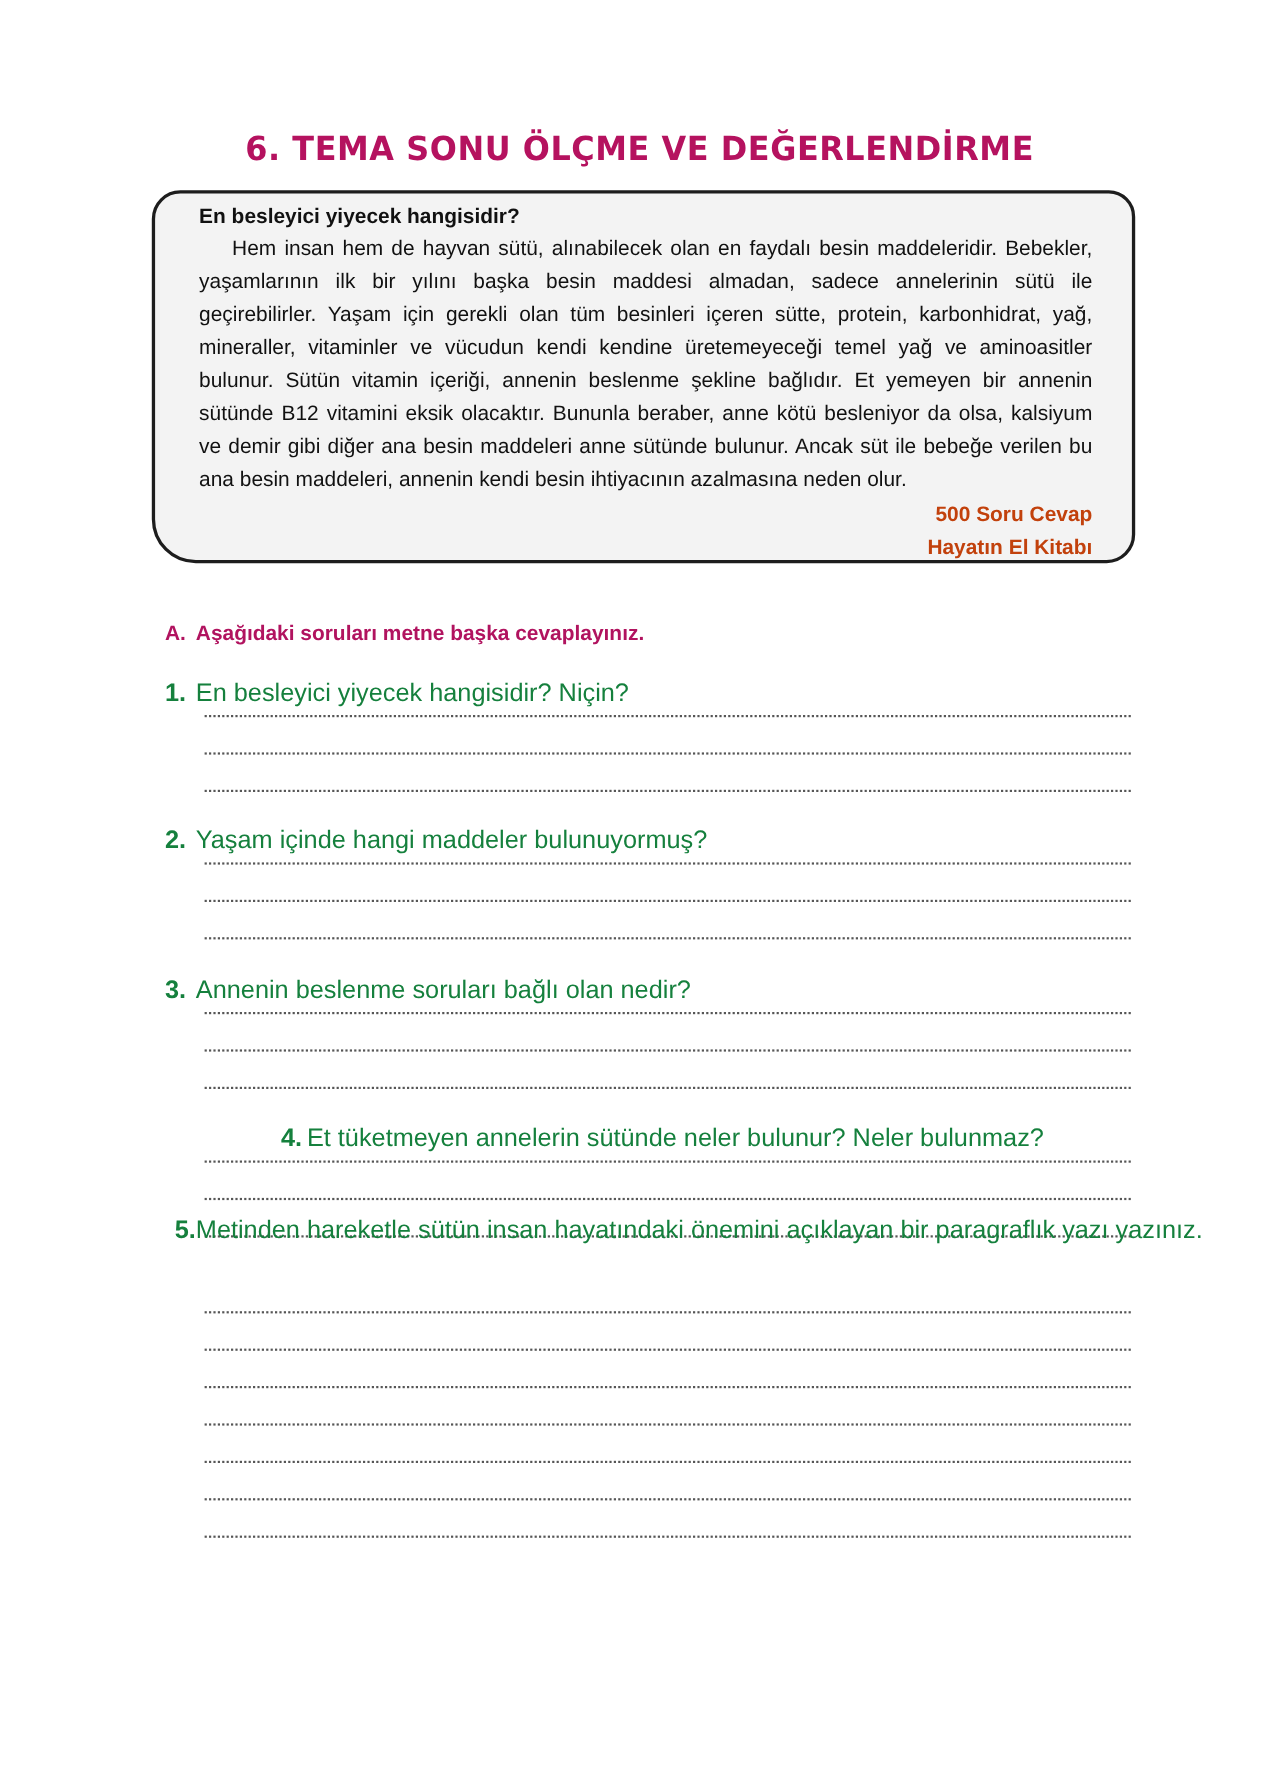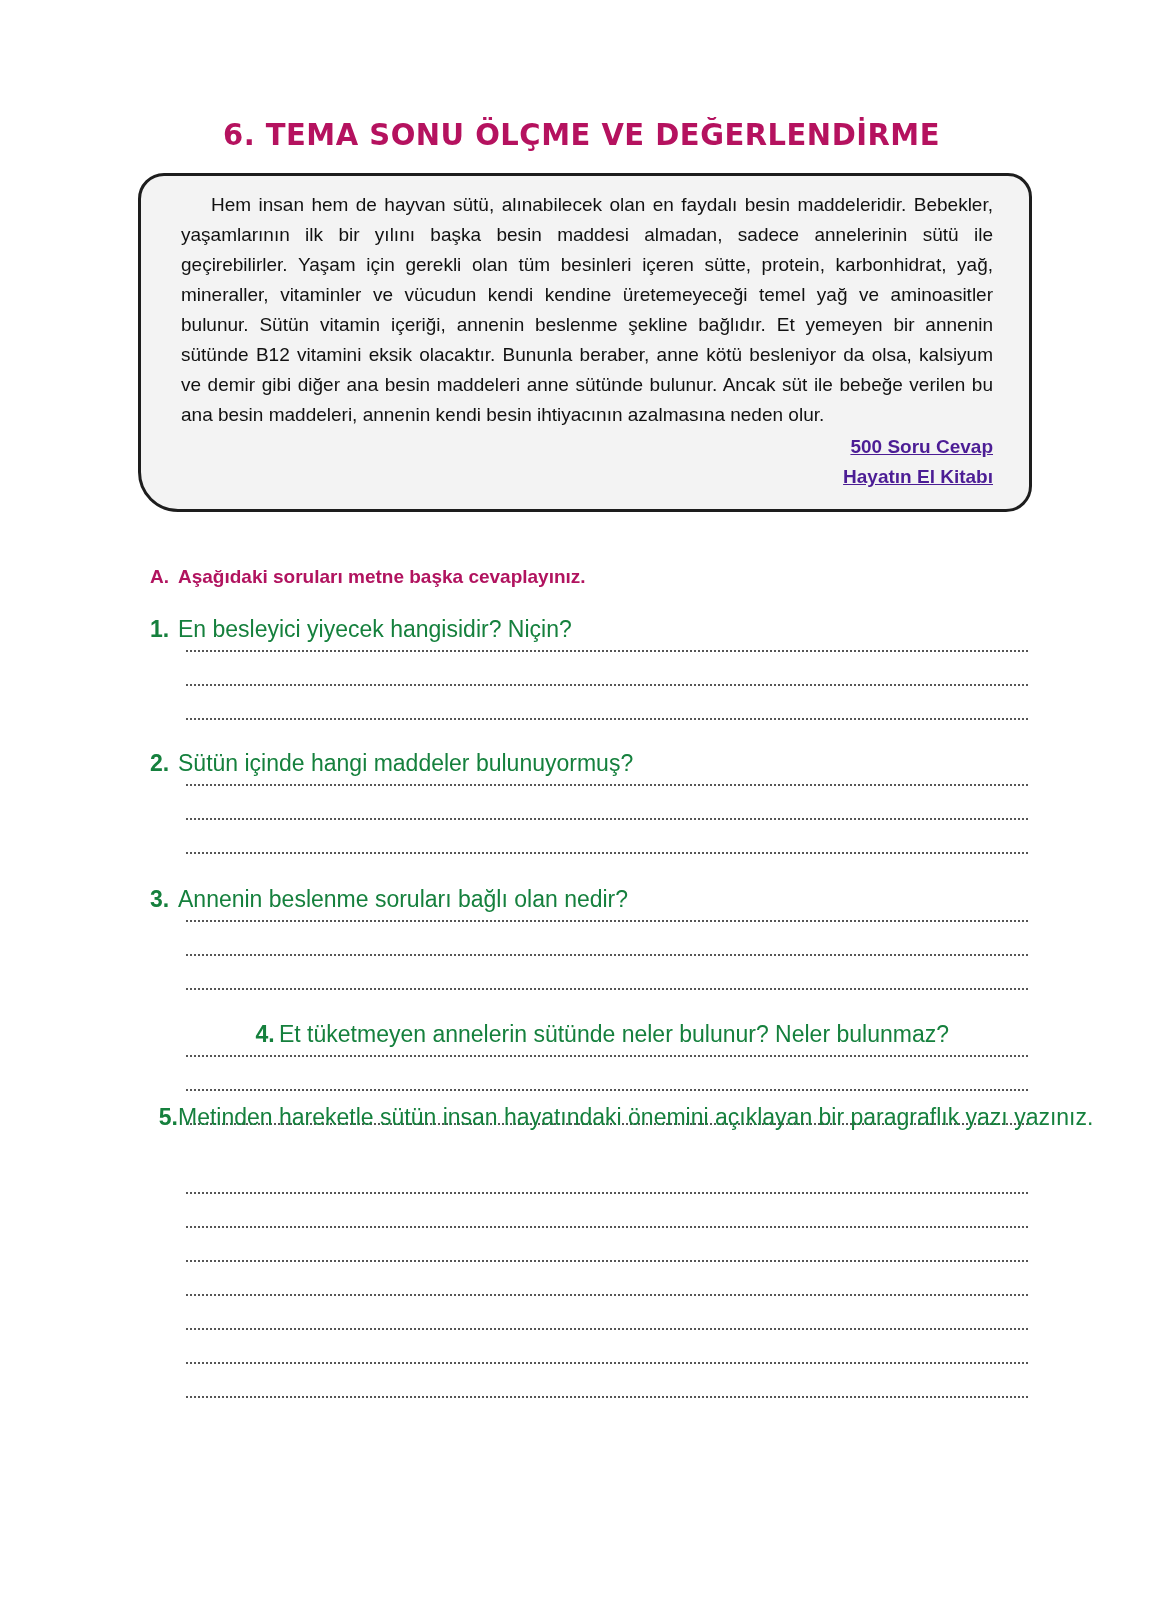--- a/index.html
+++ b/index.html
@@ -50,22 +50,21 @@
     text-align: justify;
     text-indent: 30px;
     color: #111111;
   }
   .box-source {
     margin: 2px 0 0 0;
     text-align: right;
     font-size: 19px;
     font-weight: 700;
     line-height: 30px;
-    color: #4c1d95;
-    text-decoration: underline;
+    color: #c2410c;
   }
   .section-heading {
     position: absolute;
     top: 566px;
     left: 150px;
     font-size: 19px;
     font-weight: 700;
     color: #b1135f;
     white-space: nowrap;
   }
@@ -110,37 +109,38 @@
   }
 </style>
 </head>
 <body>
 
 <div id="page">
 
   <div class="page-title">6. TEMA SONU ÖLÇME VE DEĞERLENDİRME</div>
 
   <div class="reading-box">
+    <p class="box-heading">En besleyici yiyecek hangisidir?</p>
     <p class="box-paragraph">Hem insan hem de hayvan sütü, alınabilecek olan en faydalı besin maddeleridir. Bebekler, yaşamlarının ilk bir yılını başka besin maddesi almadan, sadece annelerinin sütü ile geçirebilirler. Yaşam için gerekli olan tüm besinleri içeren sütte, protein, karbonhidrat, yağ, mineraller, vitaminler ve vücudun kendi kendine üretemeyeceği temel yağ ve aminoasitler bulunur. Sütün vitamin içeriği, annenin beslenme şekline bağlıdır. Et yemeyen bir annenin sütünde B12 vitamini eksik olacaktır. Bununla beraber, anne kötü besleniyor da olsa, kalsiyum ve demir gibi diğer ana besin maddeleri anne sütünde bulunur. Ancak süt ile bebeğe verilen bu ana besin maddeleri, annenin kendi besin ihtiyacının azalmasına neden olur.</p>
     <p class="box-source">
       <span>500 Soru Cevap</span><br>
       <span>Hayatın El Kitabı</span>
     </p>
   </div>
 
   <div class="section-heading">
     <span class="sec-label">A.</span><span>Aşağıdaki soruları metne başka cevaplayınız.</span>
   </div>
 
   <div id="questions-container">
       <div class="question" style="top: 602px;"><span class="q-num">1.</span><span>En besleyici yiyecek hangisidir? Niçin?</span></div>
       <div class="answer-line" style="top: 650px;"></div>
       <div class="answer-line" style="top: 684px;"></div>
       <div class="answer-line" style="top: 718px;"></div>
-      <div class="question" style="top: 736px;"><span class="q-num">2.</span><span>Sütün içinde hangi maddeler bulunuyormuş?</span></div>
+      <div class="question" style="top: 736px;"><span class="q-num">2.</span><span>Yaşam içinde hangi maddeler bulunuyormuş?</span></div>
       <div class="answer-line" style="top: 784px;"></div>
       <div class="answer-line" style="top: 818px;"></div>
       <div class="answer-line" style="top: 852px;"></div>
       <div class="question" style="top: 872px;"><span class="q-num">3.</span><span>Annenin beslenme soruları bağlı olan nedir?</span></div>
       <div class="answer-line" style="top: 920px;"></div>
       <div class="answer-line" style="top: 954px;"></div>
       <div class="answer-line" style="top: 988px;"></div>
       <div class="question" style="top: 1007px; text-align: center;"><span class="q-num">4.</span><span>Et tüketmeyen annelerin sütünde neler bulunur? Neler bulunmaz?</span></div>
       <div class="answer-line" style="top: 1055px;"></div>
       <div class="answer-line" style="top: 1089px;"></div>

